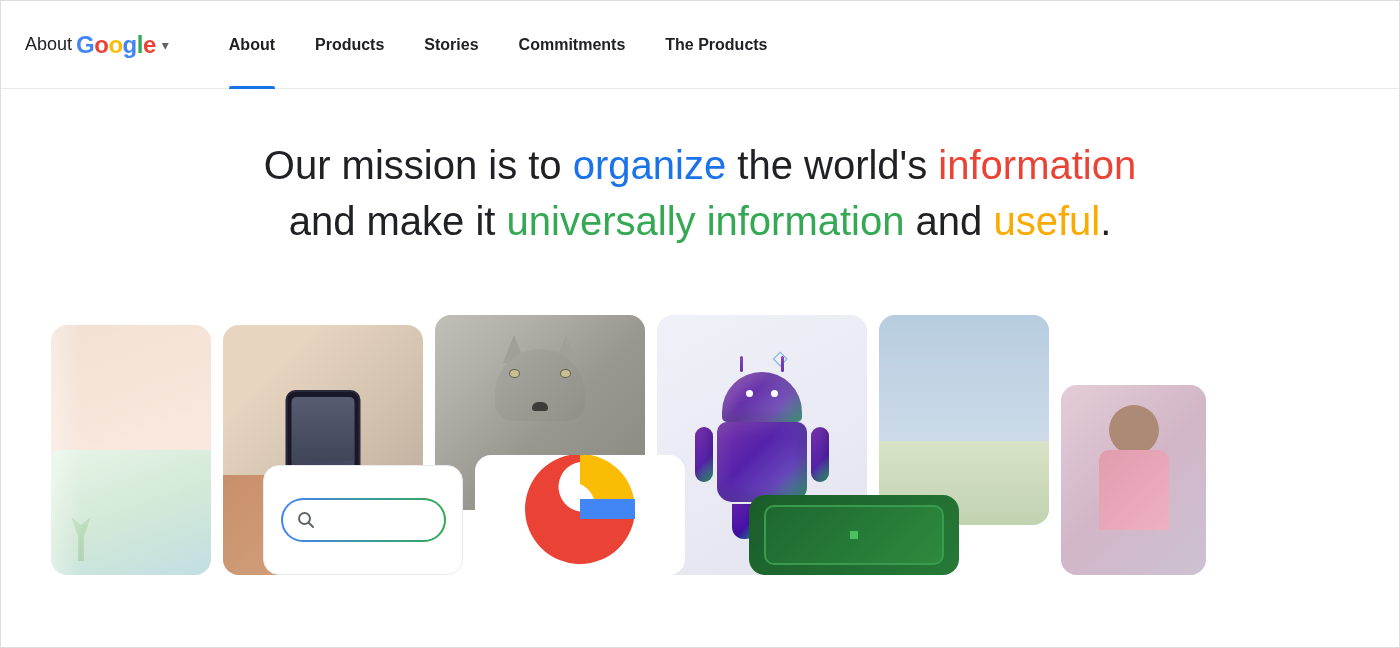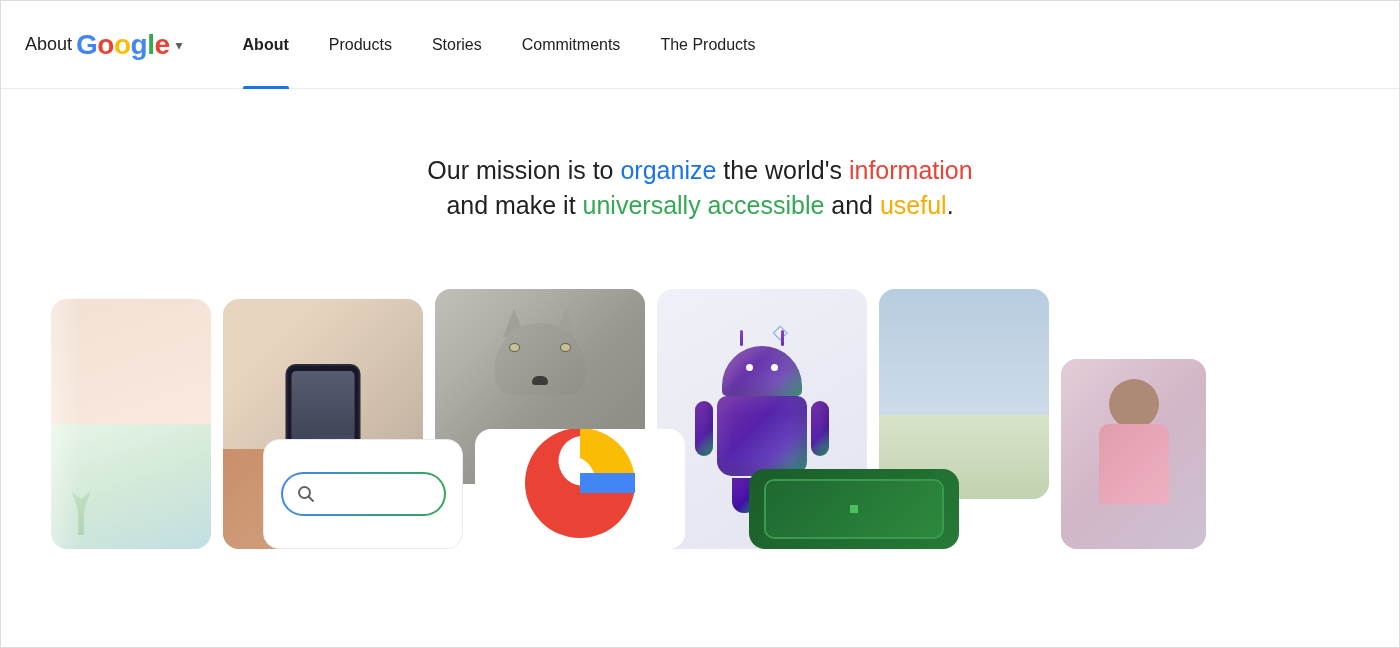--- a/index.html
+++ b/index.html
@@ -30,21 +30,21 @@
       text-decoration: none;
     }
 
     .nav-brand-text {
       font-size: 18px;
       color: #202124;
       font-weight: 400;
     }
 
     .google-logo {
-      font-size: 28px;
+      font-size: 24px;
       font-weight: 700;
       letter-spacing: -0.5px;
     }
     .g-blue { color: #4285F4; }
     .g-red { color: #EA4335; }
     .g-yellow { color: #FBBC05; }
     .g-green { color: #34A853; }
 
     .nav-chevron {
       color: #5f6368;
@@ -64,21 +64,21 @@
     }
 
     .nav-links a {
       display: block;
       padding: 0 20px;
       height: 88px;
       line-height: 88px;
       text-decoration: none;
       font-size: 16px;
       color: #202124;
-      font-weight: 400;
+      font-weight: 700;
       white-space: nowrap;
     }
 
     .nav-links li.active a {
       font-weight: 700;
       color: #202124;
     }
 
     .nav-links li.active::after {
       content: '';
@@ -91,25 +91,24 @@
       border-radius: 2px 2px 0 0;
     }
 
     
     .hero {
       text-align: center;
       padding: 48px 20px 36px;
     }
 
     .hero-text {
-      font-size: 25px;
+      font-size: 40px;
       line-height: 1.4;
       color: #202124;
       font-weight: 400;
-      margin-top: 16px;
     }
 
     .hero-text .blue { color: #1a73e8; }
     .hero-text .red { color: #EA4335; }
     .hero-text .green { color: #34A853; }
     .hero-text .orange { color: #F9AB00; }
 
     .card {
       border-radius: 16px;
       overflow: hidden;
@@ -352,21 +351,21 @@
     </li>
     <li>
       <a href="#">The Products</a>
     </li>
   </ul>
 </nav>
 
 <section class="hero">
   <p class="hero-text">
     Our mission is to <span class="blue">organize</span> the world's <span class="red">information</span><br>
-    and make it <span class="green">universally accessible</span> and <span class="orange">useful</span>.
+    and make it <span class="green">universally information</span> and <span class="orange">useful</span>.
   </p>
 </section>
 
 <div class="cards-wrapper">
   <div class="fade-left"></div>
   <div class="fade-right"></div>
 
   <div class="all-cards">
 
     <div class="card card-1" style="width:160px;height:250px;align-self:flex-end;opacity:0.55;">

